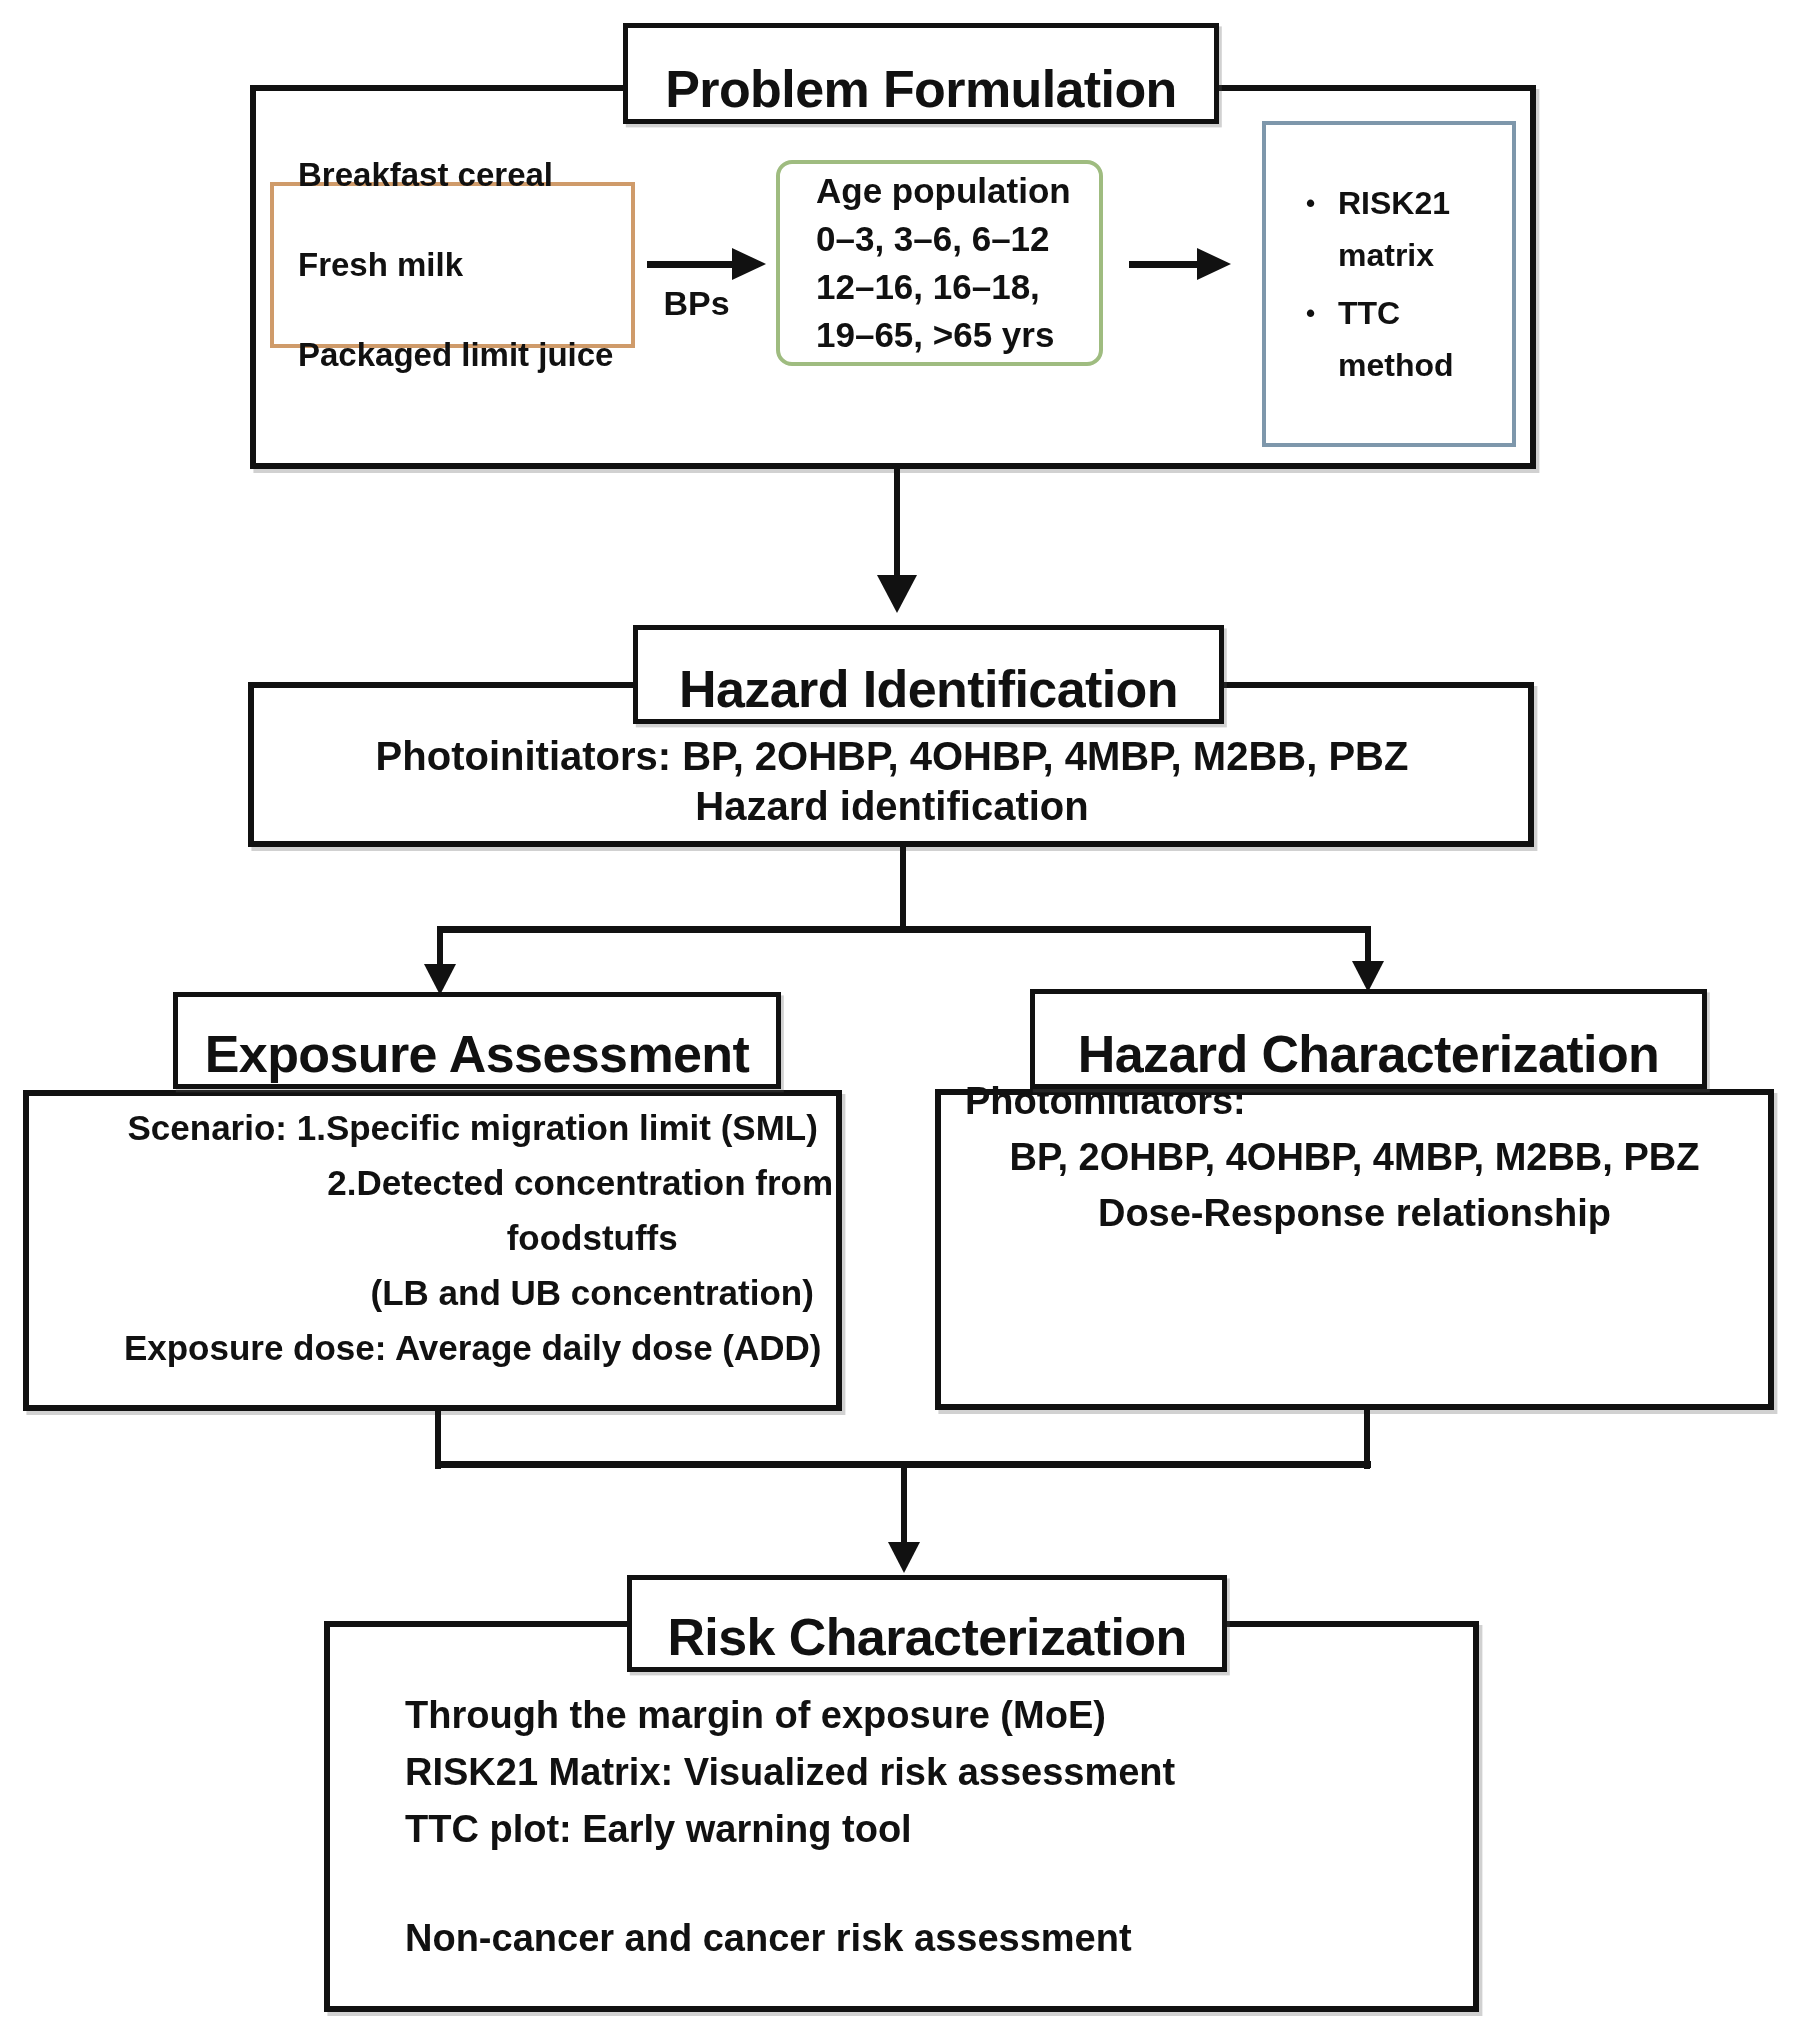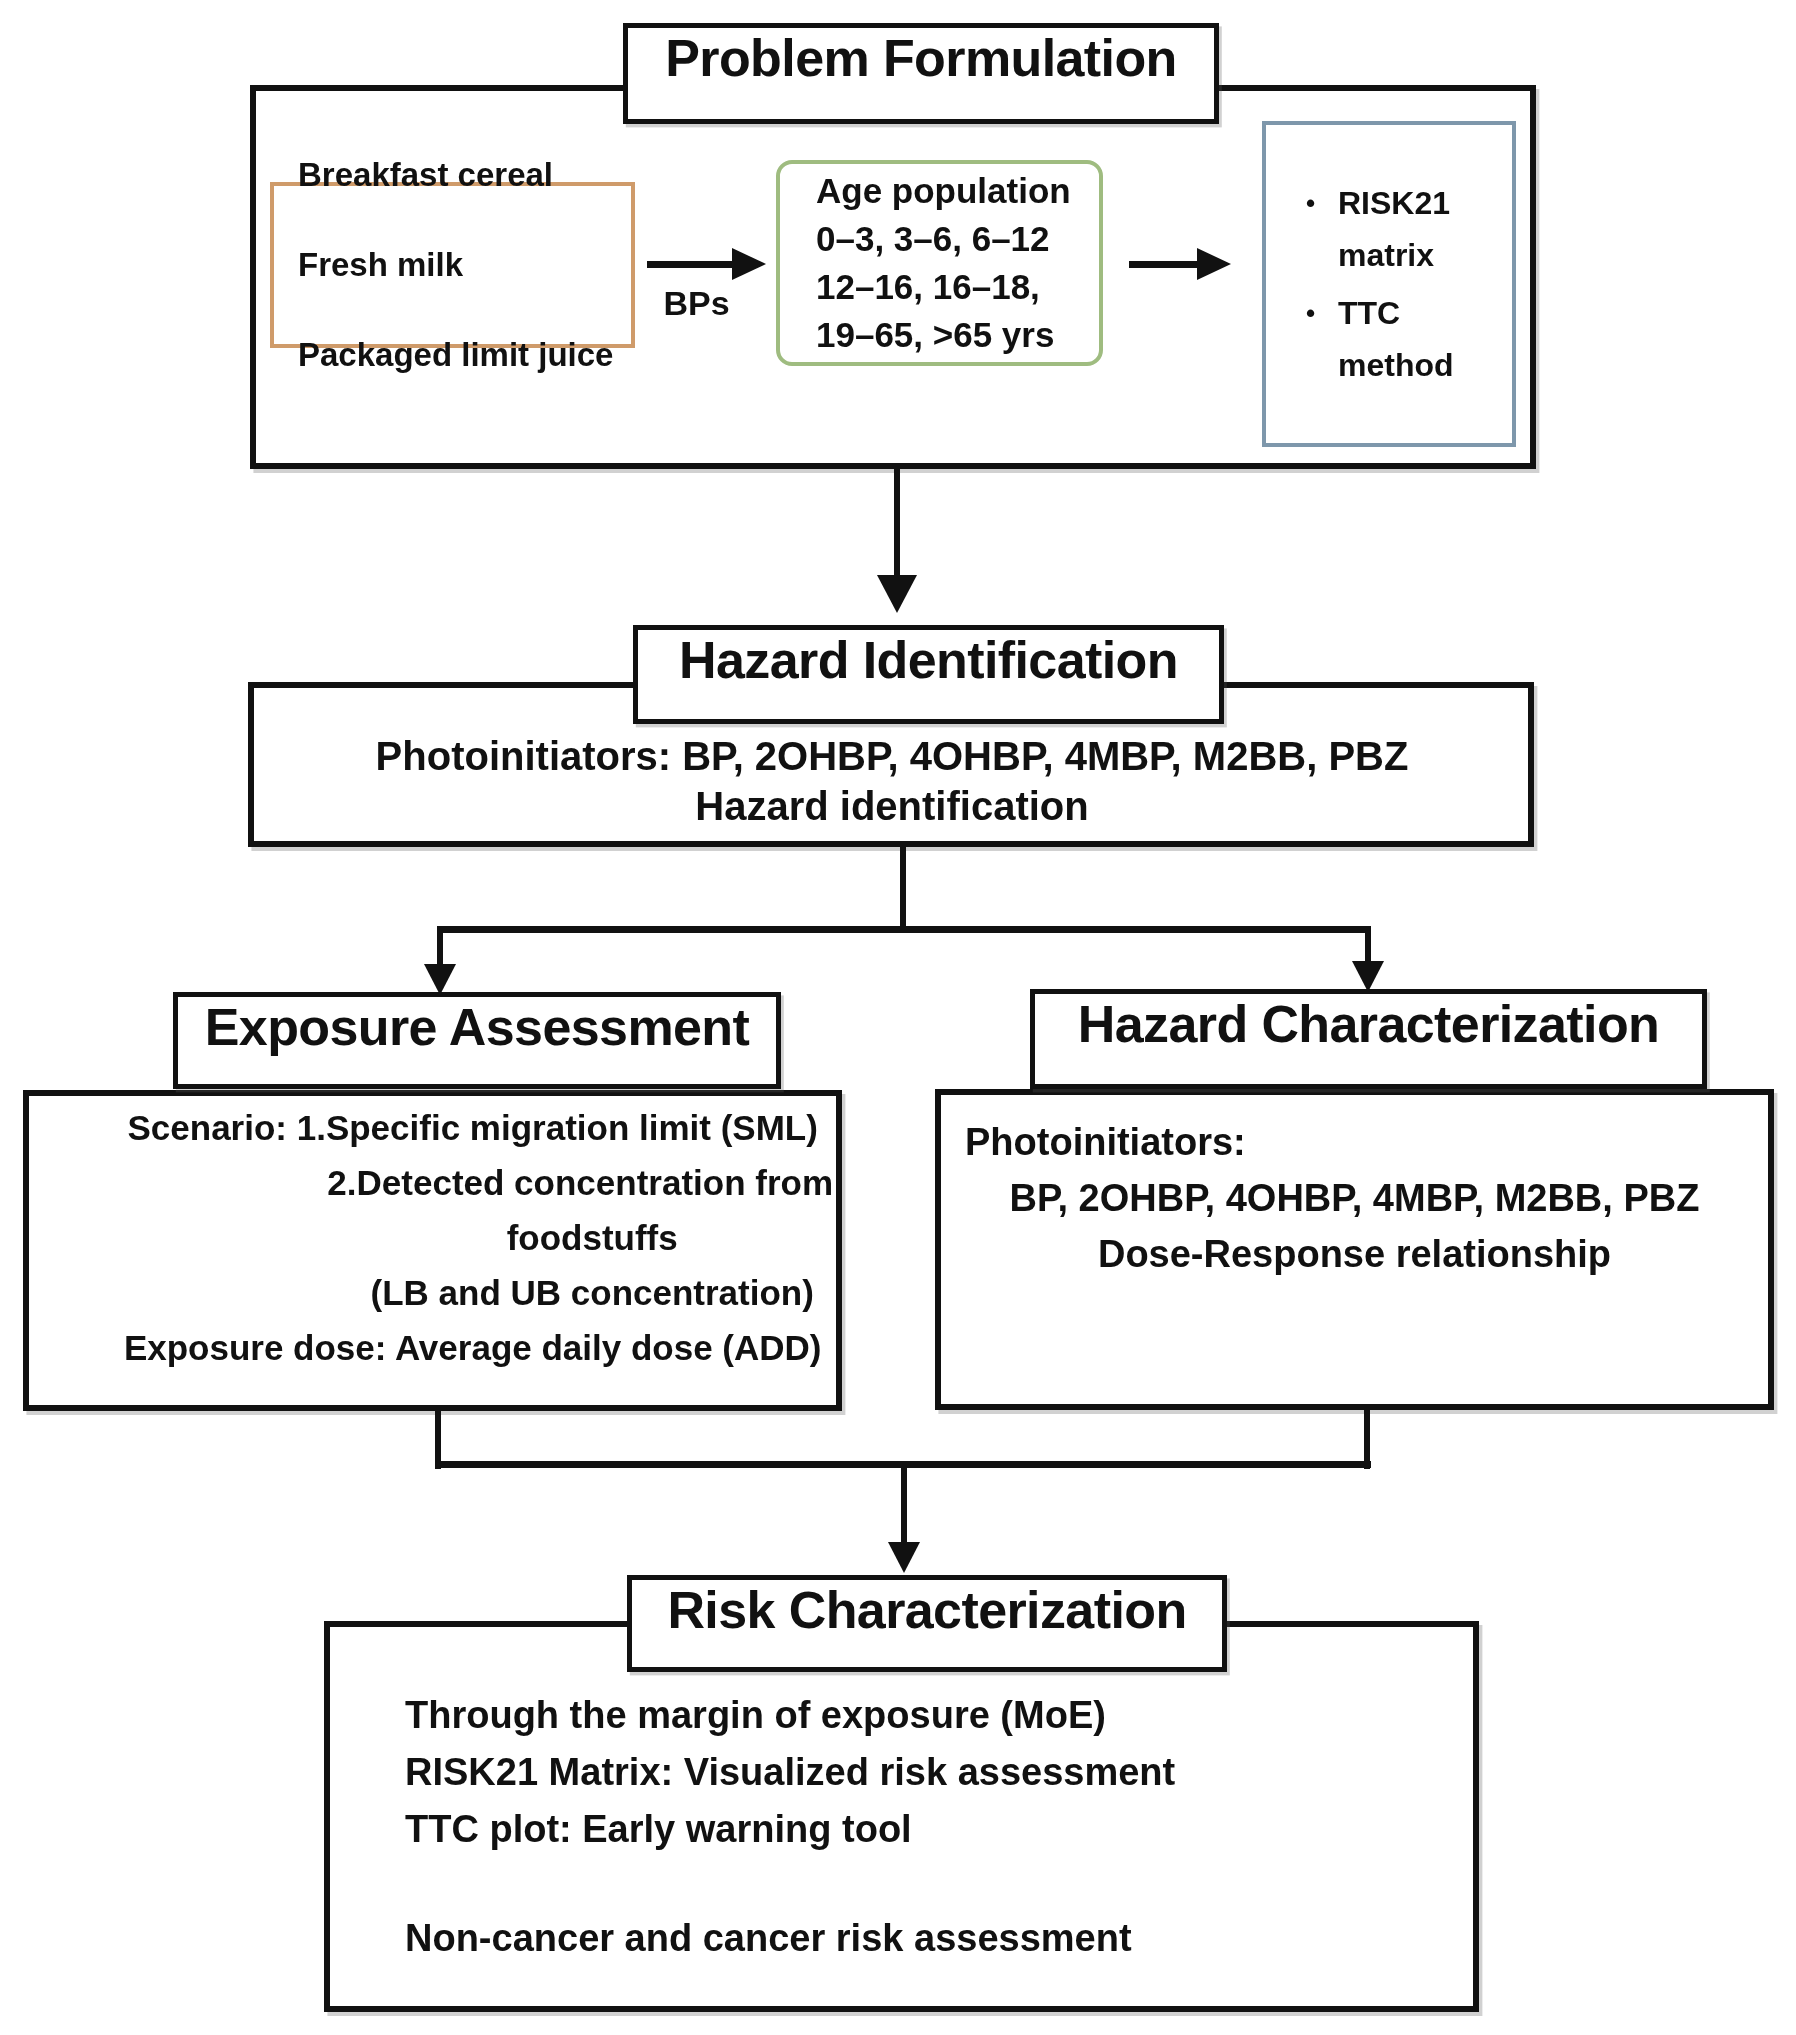--- a/index.html
+++ b/index.html
@@ -5,21 +5,21 @@
   html,body{margin:0;padding:0;background:#ffffff;}
   .canvas{
     position:relative;width:1797px;height:2035px;background:#ffffff;
     font-family:"Liberation Sans", sans-serif;color:#111;overflow:hidden;
   }
   .abs{position:absolute;box-sizing:border-box;}
 
   
   .title-box{
     background:#fff;border:5.1px solid #111;z-index:5;
-    display:flex;align-items:flex-start;justify-content:center;
+    display:flex;align-items:flex-end;justify-content:center;
     font-size:52px;font-weight:bold;letter-spacing:-0.6px;white-space:nowrap;
     box-shadow:2.8px 3.4px 0 rgba(90,90,90,0.28);
   }
   
   .container-box{
     background:#fff;border:6.3px solid #111;z-index:1;
     box-shadow:3.4px 4px 0 rgba(90,90,90,0.28);
   }
 
   
@@ -129,21 +129,21 @@
     <div class="ea-l3">(LB and UB concentration)</div>
     <div>Exposure dose: Average daily dose (ADD)</div>
   </div>
 
   <div class="abs container-box" style="left:935px;top:1089px;width:839px;height:321px;"></div>
 
   <div class="abs title-box" style="left:1030px;top:989px;width:677px;height:100px;">
     <span>Hazard Characterization</span>
   </div>
 
-  <div class="abs hc-text" style="left:935px;top:1089px;width:839px;">
+  <div class="abs hc-text" style="left:935px;top:1048px;width:839px;">
     <div class="hc-l0">Photoinitiators:</div>
     <div class="hc-center">BP, 2OHBP, 4OHBP, 4MBP, M2BB, PBZ</div>
     <div class="hc-center">Dose-Response relationship</div>
   </div>
 
   <div class="abs line" style="left:435px;top:1411px;width:6.3px;height:58px;"></div>
   <div class="abs line" style="left:1364px;top:1410px;width:6.3px;height:59px;"></div>
   <div class="abs line" style="left:435px;top:1461px;width:936px;height:7.4px;"></div>
   <div class="abs line" style="left:901px;top:1468px;width:6.3px;height:75px;"></div>
   <div class="abs head-down-sm" style="left:888px;top:1542px;"></div>

